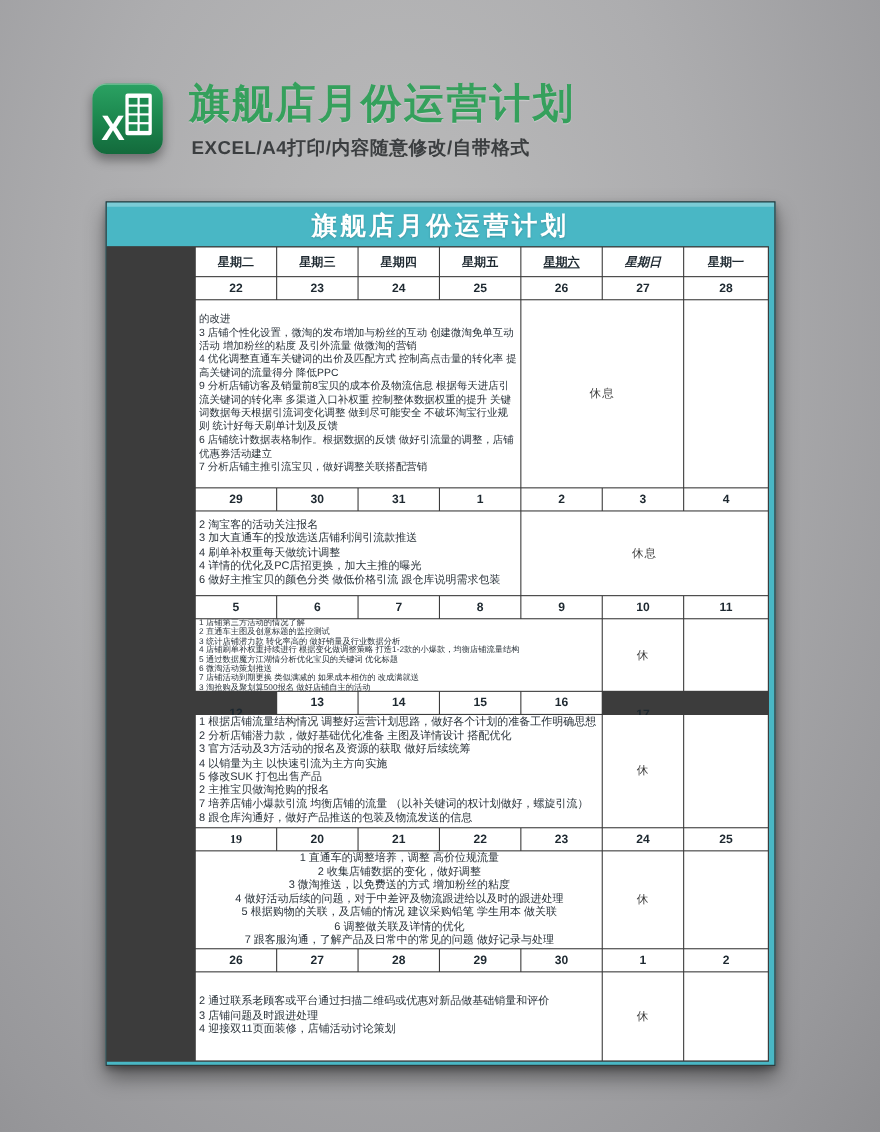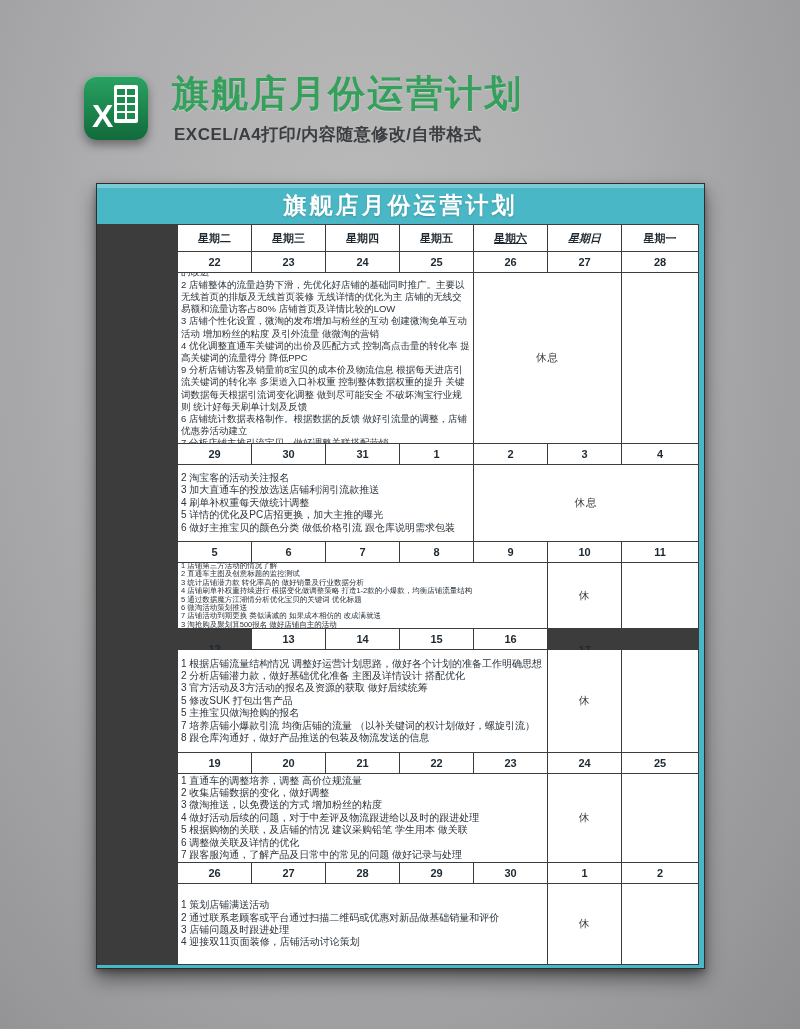--- a/index.html
+++ b/index.html
@@ -126,41 +126,40 @@
           <div class="day" style="grid-area: 1 / 8;">星期一</div>
           <div class="date" style="grid-area: 2 / 2;">22</div>
           <div class="date" style="grid-area: 2 / 3;">23</div>
           <div class="date" style="grid-area: 2 / 4;">24</div>
           <div class="date" style="grid-area: 2 / 5;">25</div>
           <div class="date" style="grid-area: 2 / 6;">26</div>
           <div class="date" style="grid-area: 2 / 7;">27</div>
           <div class="date" style="grid-area: 2 / 8;">28</div>
           <div class="tasks tasks-0" style="grid-area: 3 / 2 / auto / span 4;">
             <div>的改进</div>
-            <div>2 店铺整体的流量趋势下滑，先优化好店铺的基础同时推广。主要以无线首页的排版及无线首页装修 无线详情的优化为主 店铺的无线交易额和流量访客占80% 店铺首页及详情比较的LOW</div>
             <div>3 店铺个性化设置，微淘的发布增加与粉丝的互动 创建微淘免单互动活动 增加粉丝的粘度 及引外流量 做微淘的营销</div>
             <div>4 优化调整直通车关键词的出价及匹配方式 控制高点击量的转化率 提高关键词的流量得分 降低PPC</div>
             <div>9 分析店铺访客及销量前8宝贝的成本价及物流信息 根据每天进店引流关键词的转化率 多渠道入口补权重 控制整体数据权重的提升 关键词数据每天根据引流词变化调整 做到尽可能安全 不破坏淘宝行业规则 统计好每天刷单计划及反馈</div>
             <div>6 店铺统计数据表格制作。根据数据的反馈 做好引流量的调整，店铺优惠券活动建立</div>
             <div>7 分析店铺主推引流宝贝，做好调整关联搭配营销</div>
           </div>
           <div class="rest" style="grid-area: 3 / 6 / auto / span 2;">休息</div>
           <div class="empty" style="grid-area: 3 / 8;"></div>
           <div class="date" style="grid-area: 4 / 2;">29</div>
           <div class="date" style="grid-area: 4 / 3;">30</div>
           <div class="date" style="grid-area: 4 / 4;">31</div>
           <div class="date" style="grid-area: 4 / 5;">1</div>
           <div class="date" style="grid-area: 4 / 6;">2</div>
           <div class="date" style="grid-area: 4 / 7;">3</div>
           <div class="date" style="grid-area: 4 / 8;">4</div>
           <div class="tasks tasks-1" style="grid-area: 5 / 2 / auto / span 4;">
             <div>2 淘宝客的活动关注报名</div>
             <div>3 加大直通车的投放选送店铺利润引流款推送</div>
             <div>4 刷单补权重每天做统计调整</div>
-            <div>5 详情的优化及PC店招更换，加大主推的曝光</div>
+            <div>4 详情的优化及PC店招更换，加大主推的曝光</div>
             <div>6 做好主推宝贝的颜色分类 做低价格引流 跟仓库说明需求包装</div>
           </div>
           <div class="rest" style="grid-area: 5 / 6 / auto / span 3;">休息</div>
           <div class="date" style="grid-area: 6 / 2;">5</div>
           <div class="date" style="grid-area: 6 / 3;">6</div>
           <div class="date" style="grid-area: 6 / 4;">7</div>
           <div class="date" style="grid-area: 6 / 5;">8</div>
           <div class="date" style="grid-area: 6 / 6;">9</div>
           <div class="date" style="grid-area: 6 / 7;">10</div>
           <div class="date" style="grid-area: 6 / 8;">11</div>
@@ -180,54 +179,54 @@
           <div class="date" style="grid-area: 8 / 3;">13</div>
           <div class="date" style="grid-area: 8 / 4;">14</div>
           <div class="date" style="grid-area: 8 / 5;">15</div>
           <div class="date" style="grid-area: 8 / 6;">16</div>
           <div class="date" style="grid-area: 8 / 7; margin-top: 21px;">17</div>
           <div class="date" style="grid-area: 8 / 8; margin-top: 28px;">18</div>
           <div class="tasks tasks-3" style="grid-area: 9 / 2 / auto / span 5;">
             <div>1 根据店铺流量结构情况 调整好运营计划思路，做好各个计划的准备工作明确思想</div>
             <div>2 分析店铺潜力款，做好基础优化准备 主图及详情设计 搭配优化</div>
             <div>3 官方活动及3方活动的报名及资源的获取 做好后续统筹</div>
+            <div>4 以销量为主 以快速引流为主方向实施</div>
             <div>5 修改SUK 打包出售产品</div>
-            <div>5 主推宝贝做淘抢购的报名</div>
+            <div>2 主推宝贝做淘抢购的报名</div>
             <div>7 培养店铺小爆款引流 均衡店铺的流量 （以补关键词的权计划做好，螺旋引流）</div>
             <div>8 跟仓库沟通好，做好产品推送的包装及物流发送的信息</div>
           </div>
           <div class="rest" style="grid-area: 9 / 7;">休</div>
           <div class="empty" style="grid-area: 9 / 8;"></div>
-          <div class="date" style="grid-area: 10 / 2;">19</div>
+          <div class="date" style="grid-area: 10 / 2; font-family: Liberation Serif, serif;">19</div>
           <div class="date" style="grid-area: 10 / 3;">20</div>
           <div class="date" style="grid-area: 10 / 4;">21</div>
           <div class="date" style="grid-area: 10 / 5;">22</div>
           <div class="date" style="grid-area: 10 / 6;">23</div>
           <div class="date" style="grid-area: 10 / 7;">24</div>
           <div class="date" style="grid-area: 10 / 8;">25</div>
-          <div class="tasks tasks-4" style="grid-area: 11 / 2 / auto / span 5;">
+          <div class="tasks tasks-4" style="grid-area: 11 / 2 / auto / span 5; align-items: center;">
             <div>1 直通车的调整培养，调整 高价位规流量</div>
             <div>2 收集店铺数据的变化，做好调整</div>
             <div>3 微淘推送，以免费送的方式 增加粉丝的粘度</div>
             <div>4 做好活动后续的问题，对于中差评及物流跟进给以及时的跟进处理</div>
             <div>5 根据购物的关联，及店铺的情况 建议采购铅笔 学生用本 做关联</div>
             <div>6 调整做关联及详情的优化</div>
             <div>7 跟客服沟通，了解产品及日常中的常见的问题 做好记录与处理</div>
           </div>
           <div class="rest" style="grid-area: 11 / 7;">休</div>
           <div class="empty" style="grid-area: 11 / 8;"></div>
           <div class="date" style="grid-area: 12 / 2;">26</div>
           <div class="date" style="grid-area: 12 / 3;">27</div>
           <div class="date" style="grid-area: 12 / 4;">28</div>
           <div class="date" style="grid-area: 12 / 5;">29</div>
           <div class="date" style="grid-area: 12 / 6;">30</div>
           <div class="date" style="grid-area: 12 / 7;">1</div>
           <div class="date" style="grid-area: 12 / 8;">2</div>
           <div class="tasks tasks-5" style="grid-area: 13 / 2 / auto / span 5;">
-            <div>1 策划店铺满送活动</div>
             <div>2 通过联系老顾客或平台通过扫描二维码或优惠对新品做基础销量和评价</div>
             <div>3 店铺问题及时跟进处理</div>
             <div>4 迎接双11页面装修，店铺活动讨论策划</div>
           </div>
           <div class="rest" style="grid-area: 13 / 7;">休</div>
           <div class="empty" style="grid-area: 13 / 8;"></div>
         </div>
     </div>
   </div>
 

